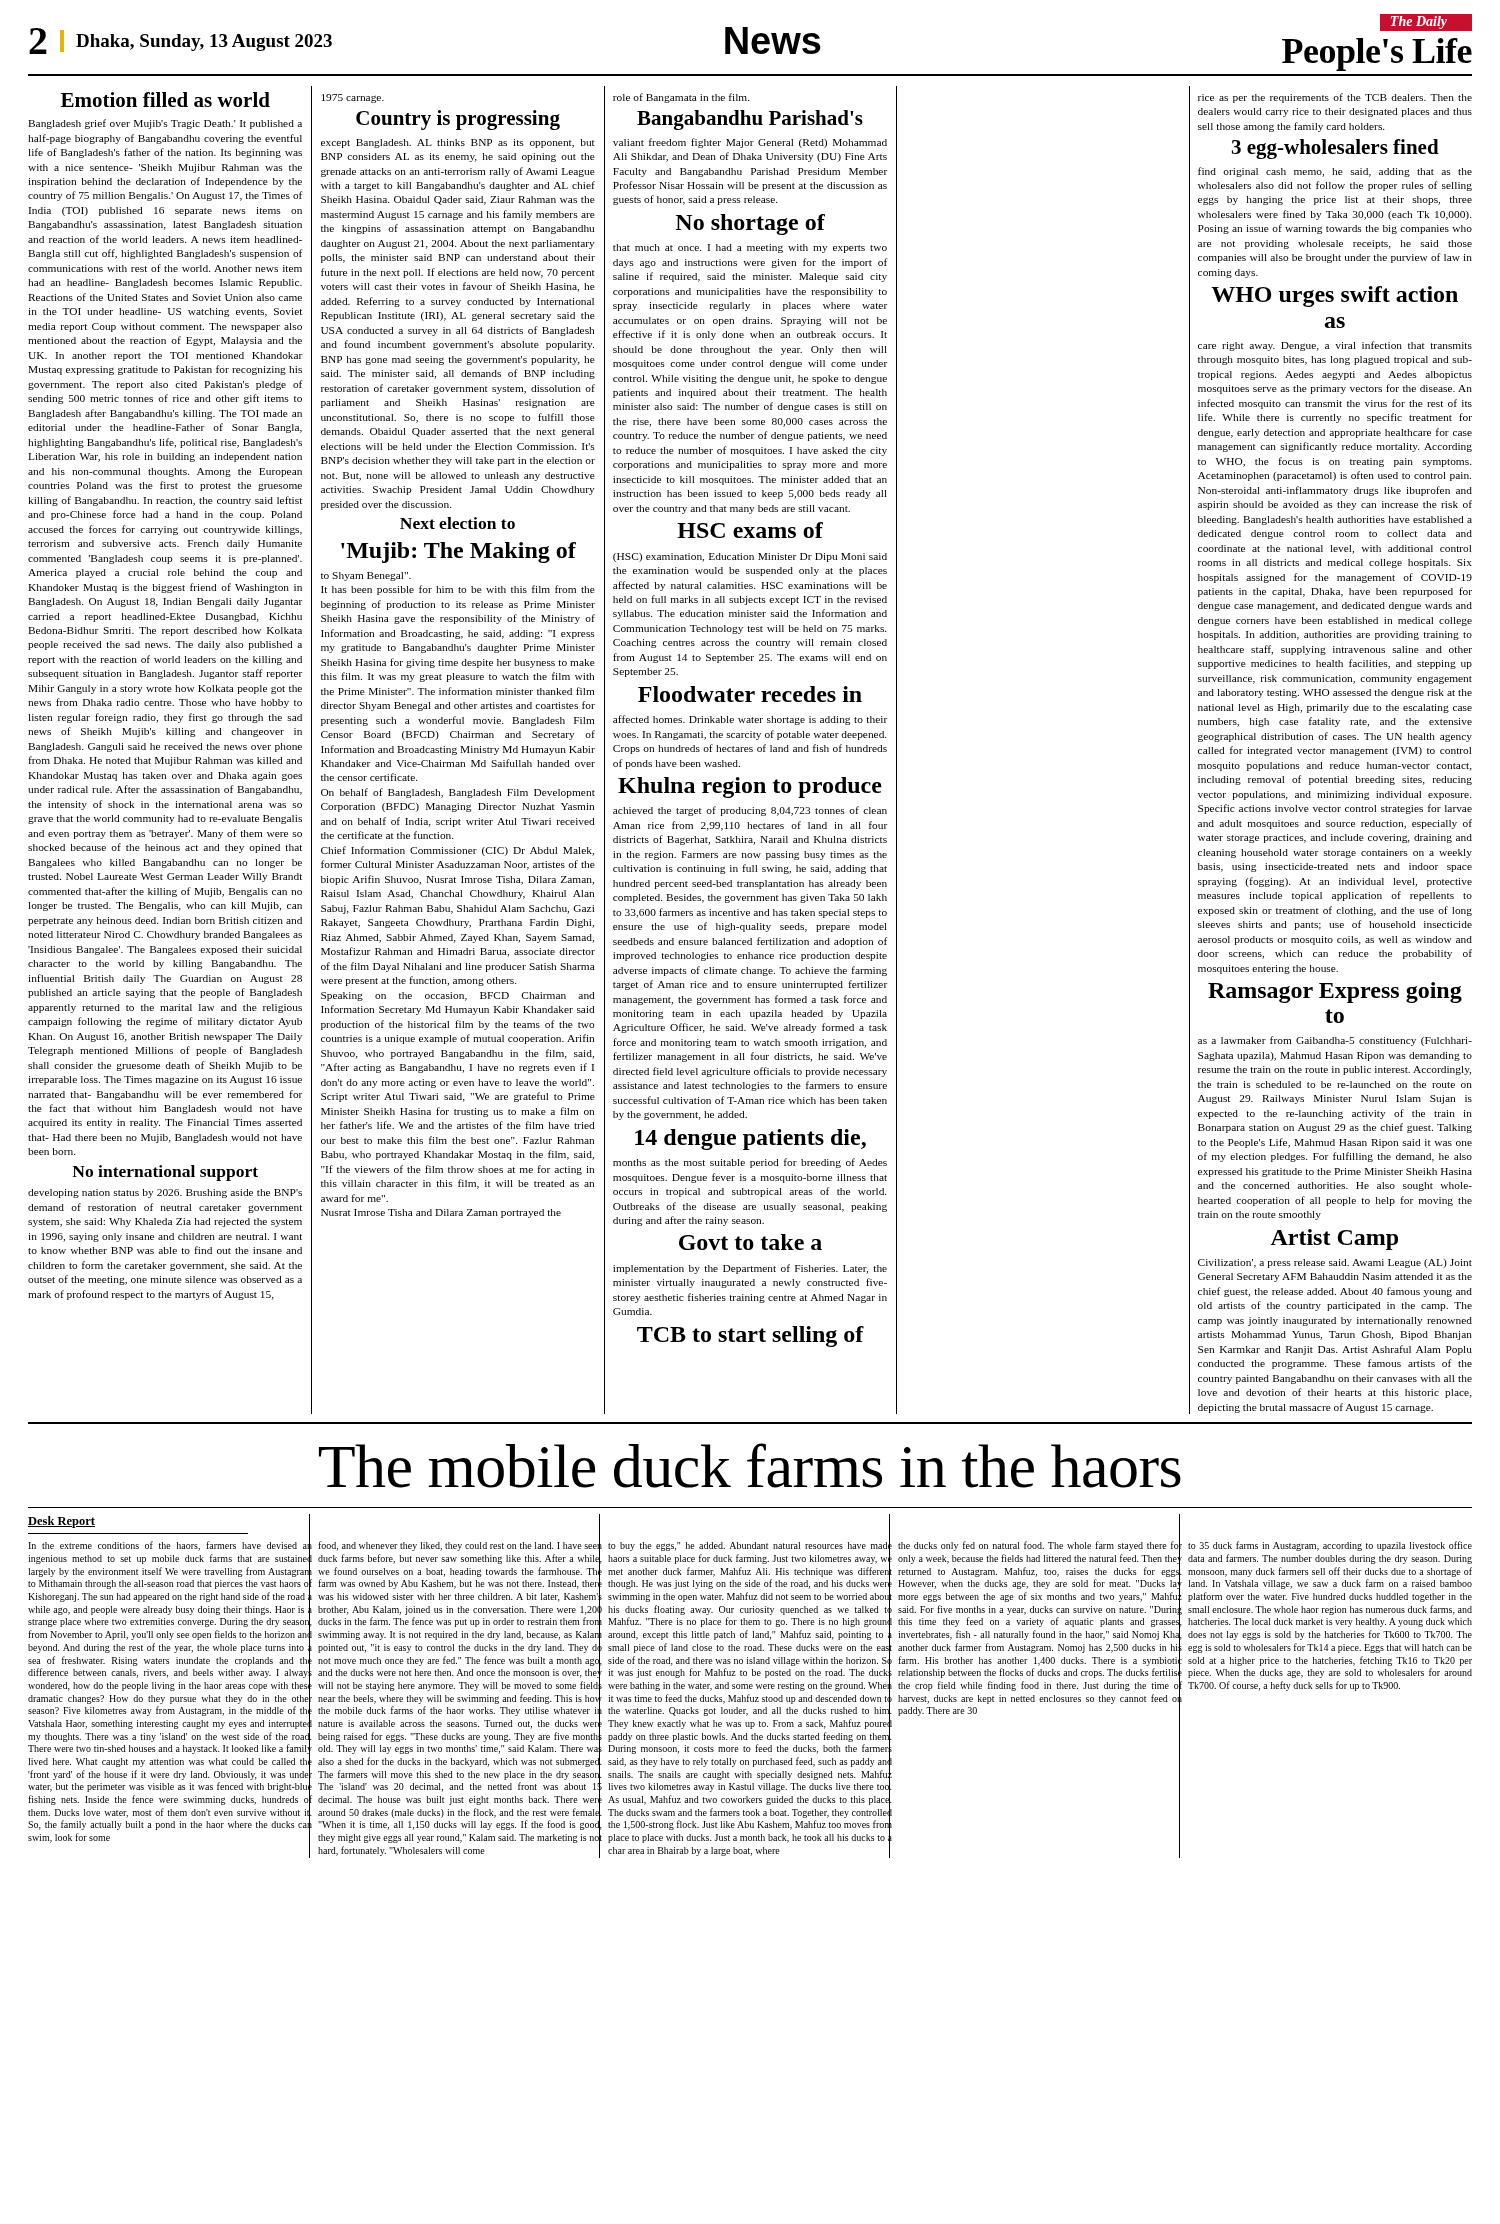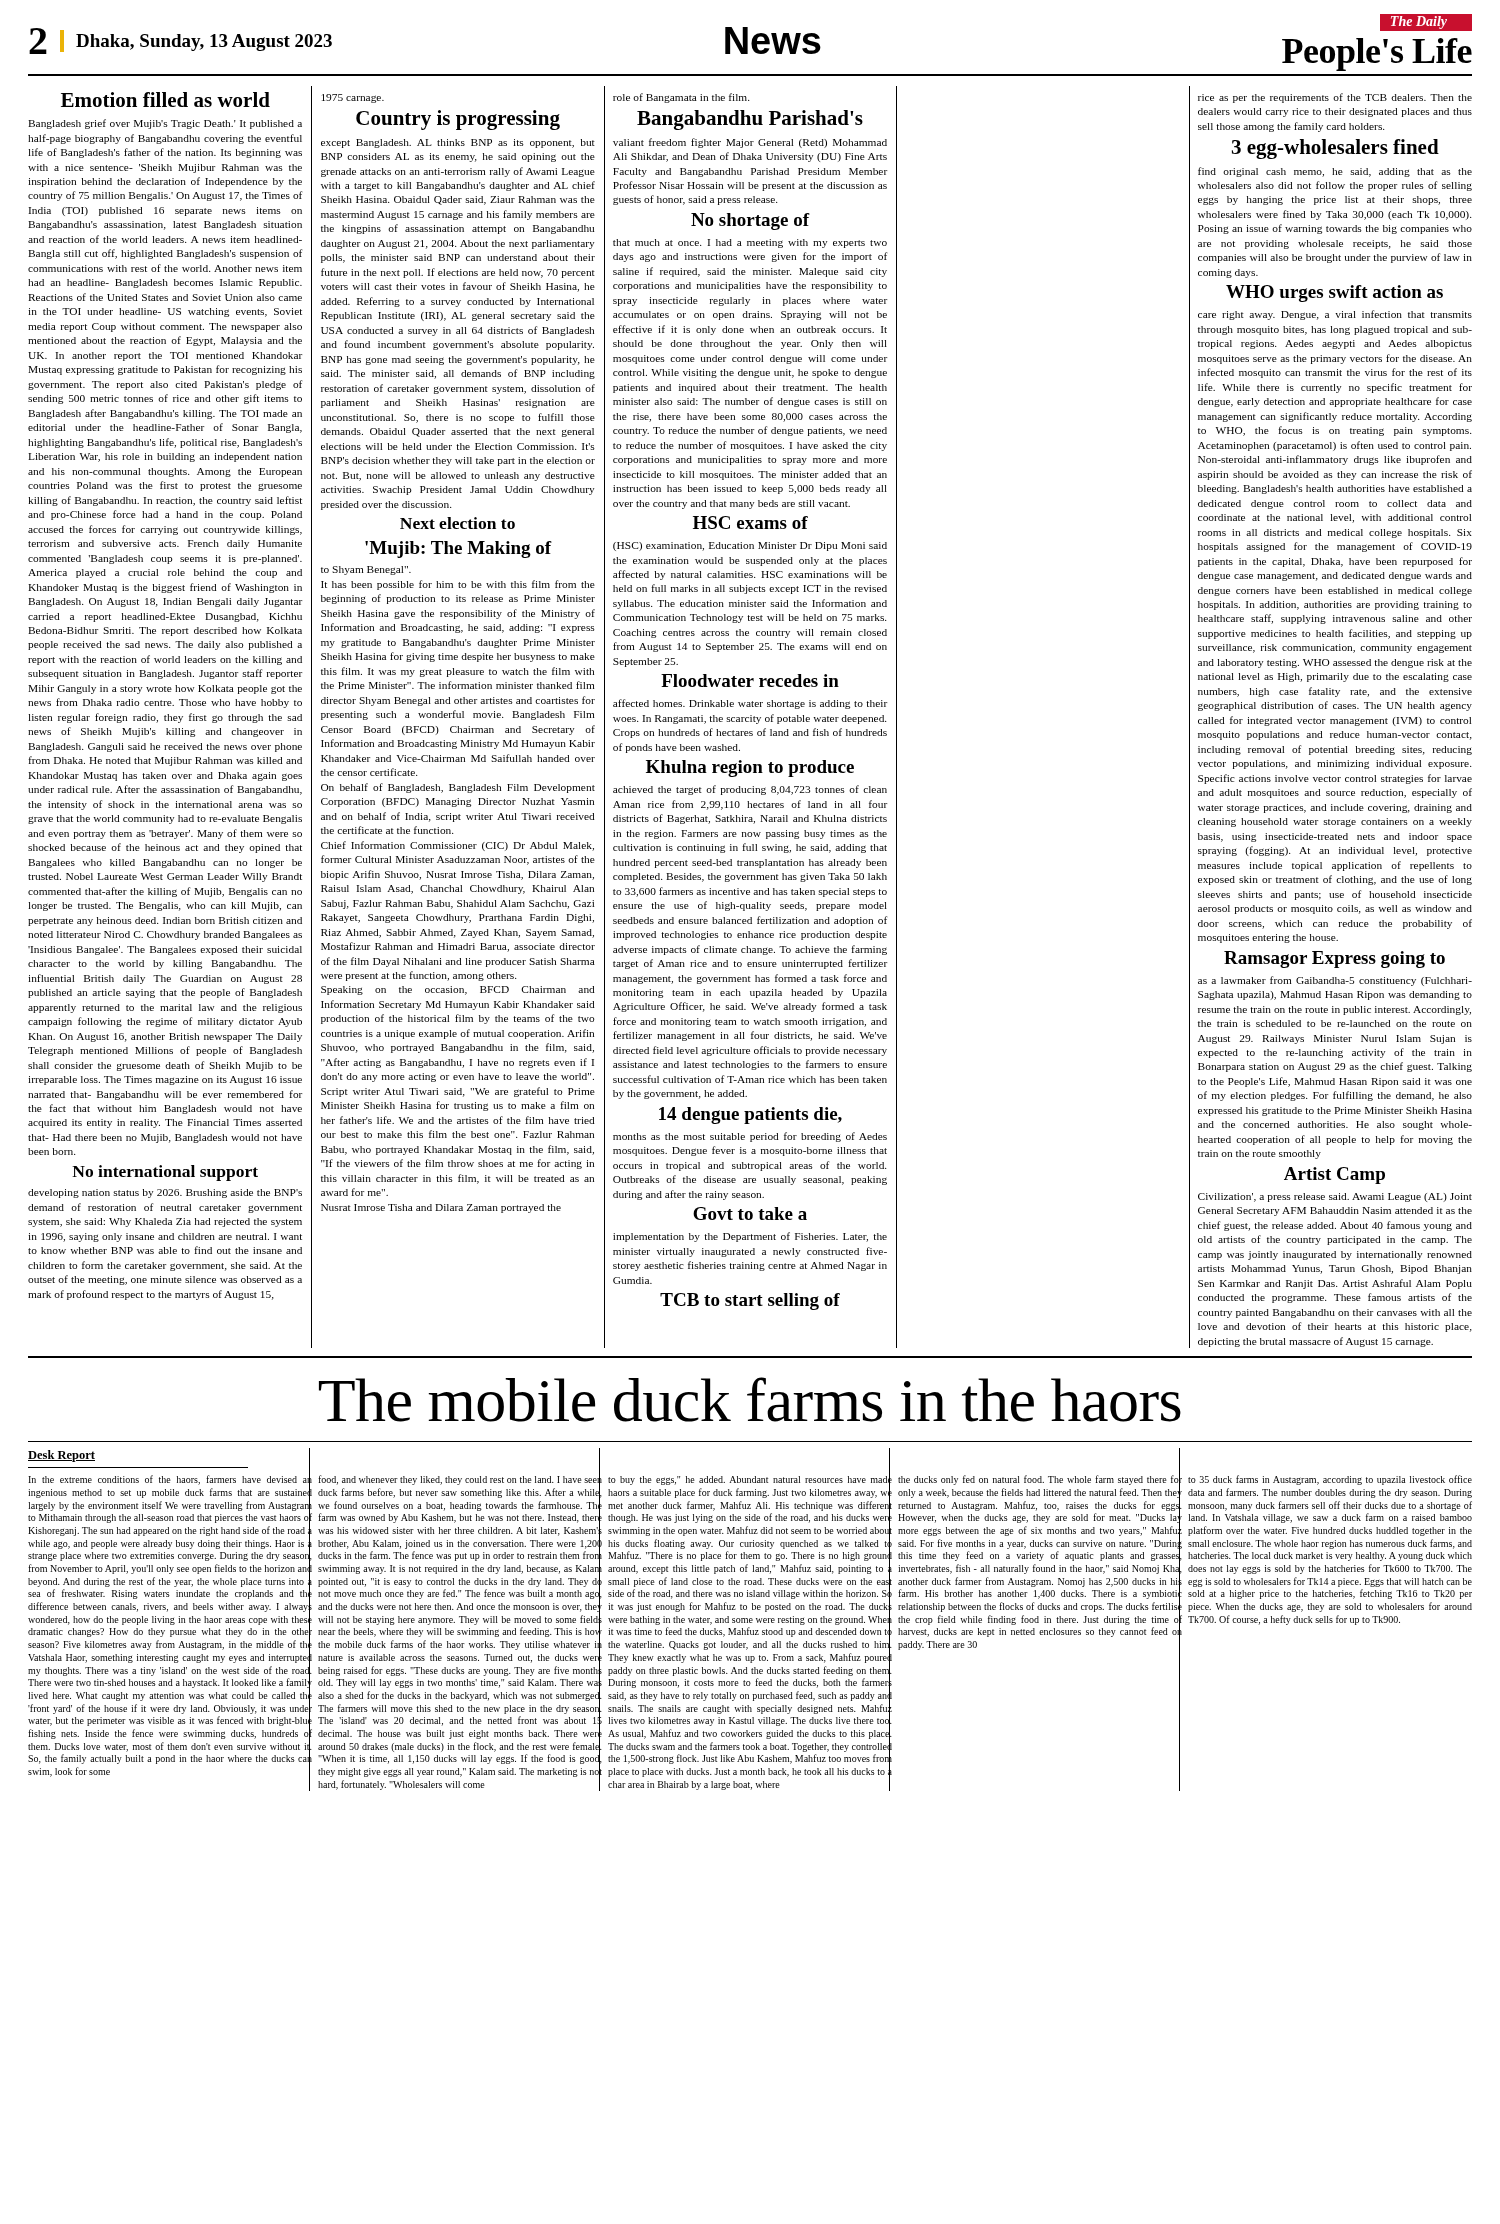--- a/index.html
+++ b/index.html
@@ -97,21 +97,21 @@
     background: #000;
   }
   .hl {
     font-family: "Liberation Serif", serif;
     font-weight: bold;
     font-size: 21px;
     line-height: 1.05;
     text-align: center;
     margin: 3px 0 5px 0;
   }
-  .hl.sub { font-size: 19px; }
+  .hl.sub { font-size: 24px; }
   .hl.small { font-size: 17.5px; }
   .news-col p { margin: 4px 0 0 0; text-indent: 0; }
   .news-col p + p { margin-top: 0; }
   .para { margin: 0; }
 
   
   .feature-title {
     font-family: "Liberation Serif", serif;
     font-size: 62px;
     line-height: 1.05;

